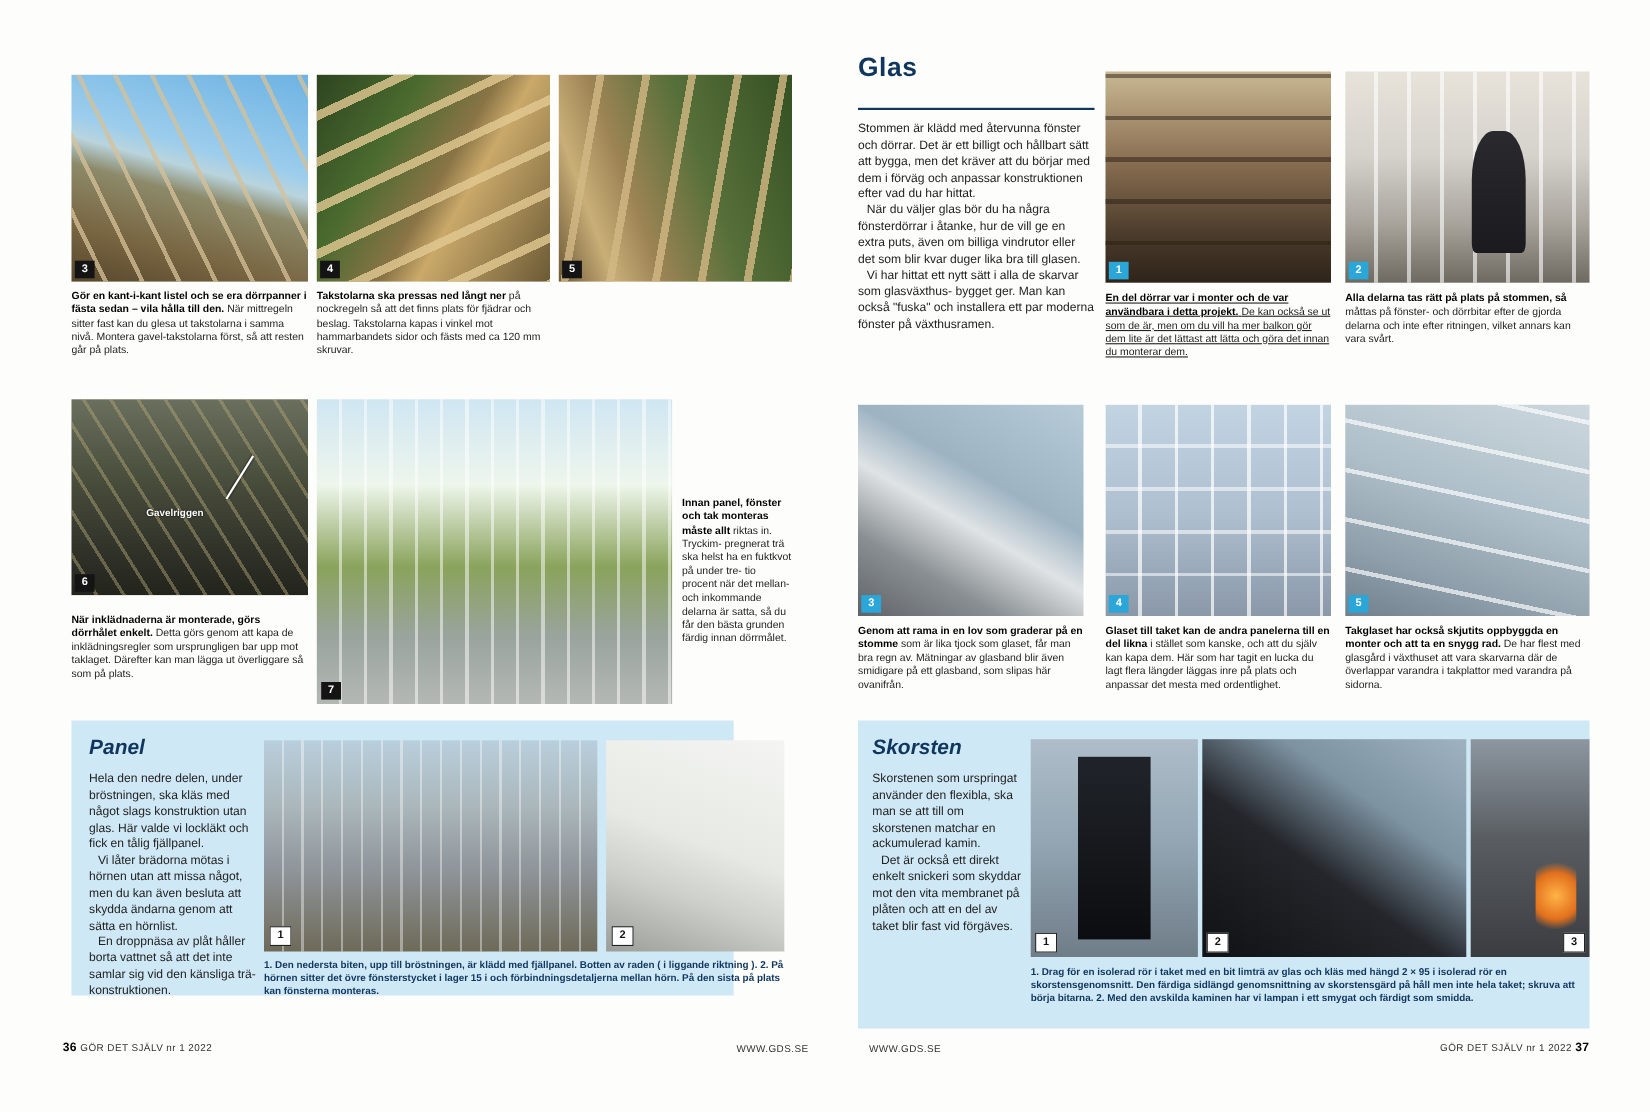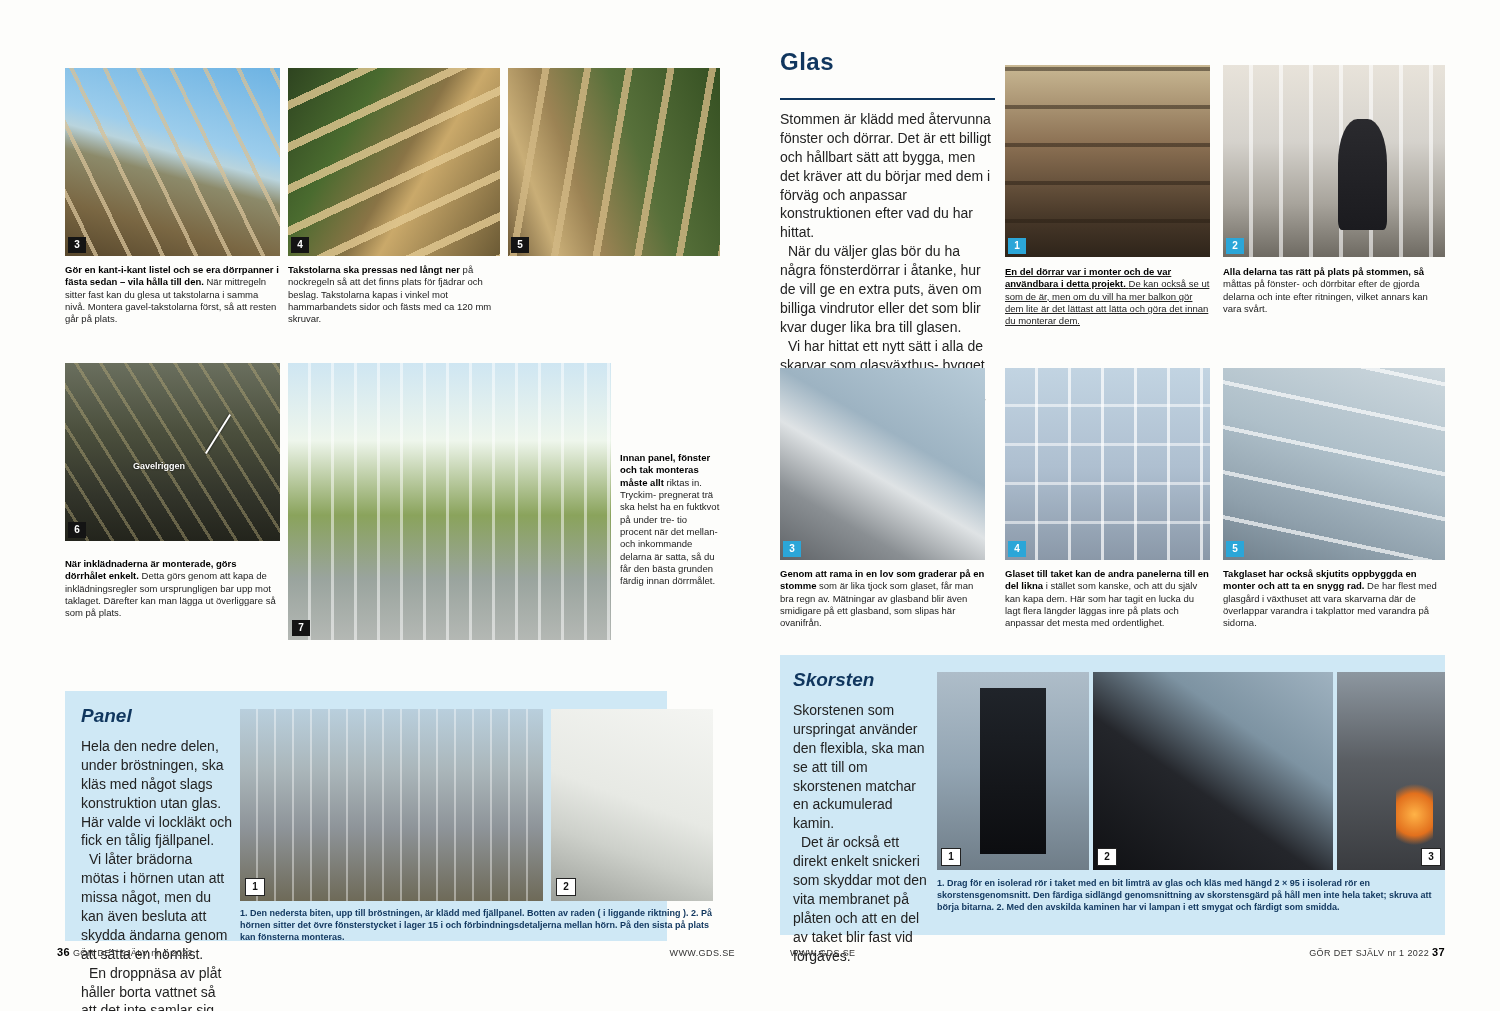--- a/index.html
+++ b/index.html
@@ -7,21 +7,21 @@
           font-family:"Liberation Sans",sans-serif;color:#1a1a1a;overflow:hidden;}
   .abs{position:absolute;}
   .photo{position:absolute;overflow:hidden;}
   .badge{position:absolute;width:18px;height:16px;font-size:10px;font-weight:bold;
          display:flex;align-items:center;justify-content:center;line-height:1;}
   .badge-dark{background:#141414;color:#fff;}
   .badge-cyan{background:#2ba6d8;color:#fff;}
   .badge-white{background:#fff;color:#111;border:1px solid #222;}
   .caption{font-size:9.5px;line-height:1.3;color:#222;}
   .caption b{color:#000;}
-  .bodytext{font-size:14px;line-height:1.35;color:#222;}
+  .bodytext{font-size:11px;line-height:1.35;color:#222;}
   .bodytext p{margin:0 0 0 0;text-indent:8px;}
   .bodytext p:first-child{text-indent:0;}
   .bluebox{position:absolute;background:#cfe8f5;}
   .boxheading{font-size:19px;font-weight:bold;font-style:italic;color:#10365e;}
   .glasheading{font-size:24px;font-weight:bold;color:#10365e;letter-spacing:.5px;}
   .rule{position:absolute;height:2px;background:#10365e;}
   .boxcaption{font-size:9px;line-height:1.35;font-weight:bold;color:#10365e;}
   .footer{font-size:9px;color:#333;letter-spacing:.4px;}
   .footer b{font-size:11px;color:#000;}
   .photo-label{position:absolute;color:#fff;font-size:9px;font-weight:bold;
@@ -107,21 +107,21 @@
   </div>
 
   <div class="photo ph-7" style="left:288px;top:363px;width:323px;height:277px;">
     <span class="badge badge-dark" style="left:4px;bottom:4px;">7</span>
   </div>
   <div class="abs caption" style="left:620px;top:452px;width:100px;">
     <b>Innan panel, fönster och tak monteras måste allt</b>
     <span>riktas in. Tryckim- pregnerat trä ska helst ha en fuktkvot på under tre- tio procent när det mellan- och inkommande delarna är satta, så du får den bästa grunden färdig innan dörrmålet.</span>
   </div>
 
-  <div class="bluebox" style="left:65px;top:691px;width:602px;height:250px;">
+  <div class="bluebox" style="left:65px;top:655px;width:602px;height:250px;">
     <div class="boxheading" style="position:absolute;left:16px;top:14px;">Panel</div>
     <div class="bodytext" style="position:absolute;left:16px;top:46px;width:152px;">
       <p>Hela den nedre delen, under bröstningen, ska kläs med något slags konstruktion utan glas. Här valde vi lockläkt och fick en tålig fjällpanel.</p>
       <p>Vi låter brädorna mötas i hörnen utan att missa något, men du kan även besluta att skydda ändarna genom att sätta en hörnlist.</p>
       <p>En droppnäsa av plåt håller borta vattnet så att det inte samlar sig vid den känsliga trä- konstruktionen.</p>
     </div>
     <div class="photo ph-p1" style="left:175px;top:18px;width:303px;height:192px;">
       <span class="badge badge-white" style="left:5px;bottom:5px;">1</span>
     </div>
     <div class="photo ph-p2" style="left:486px;top:18px;width:162px;height:192px;">

